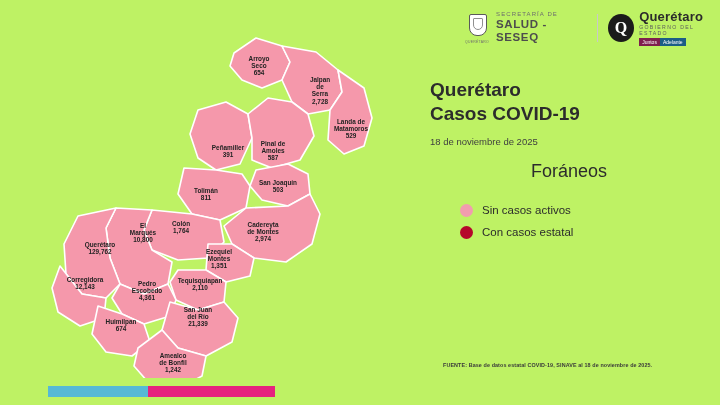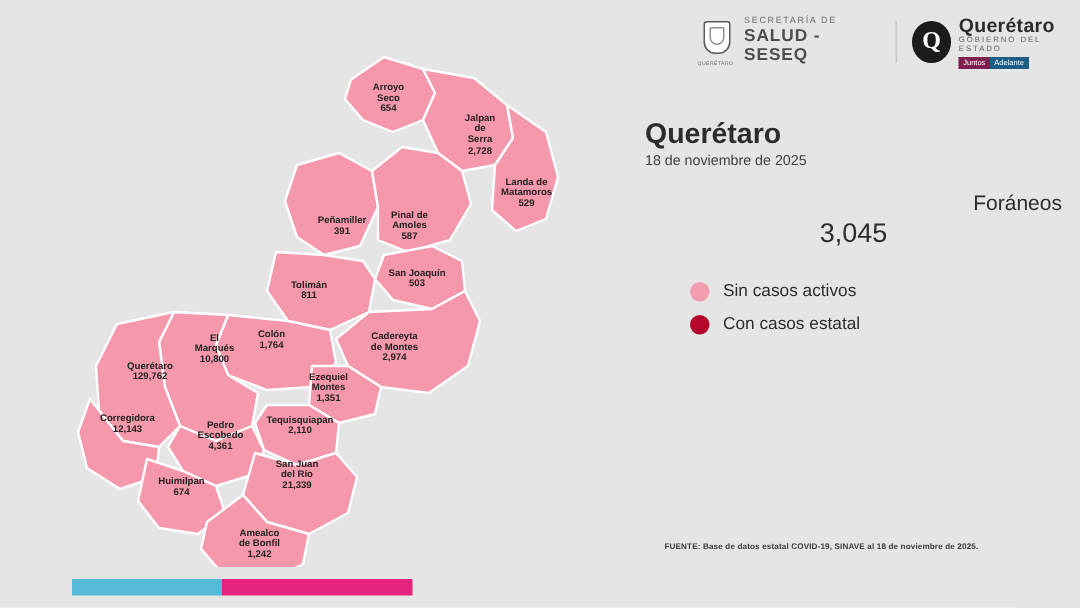--- a/index.html
+++ b/index.html
@@ -11,21 +11,21 @@
     height: 405px;
     background: #ffffff;
     font-family: "Liberation Sans", sans-serif;
     overflow: hidden;
     position: relative;
   }
   #page {
     position: relative;
     width: 720px;
     height: 405px;
-    background: #e5e5e5;
+    background: #bef264;
   }
 
   
   .logo-block {
     position: absolute;
     top: 10px;
     left: 462px;
     display: flex;
     align-items: center;
     gap: 10px;
@@ -145,36 +145,37 @@
     color: #2c2c2c;
     line-height: 1.25;
   }
   .title2 {
     font-size: 19px;
     font-weight: bold;
     color: #2c2c2c;
     line-height: 1.25;
   }
   .date {
+    margin-top: 10px;
     font-size: 9.5px;
     color: #3f3f3f;
   }
   .total {
     margin-top: 26px;
     font-size: 24px;
     font-weight: bold;
     color: #c51b5c;
     text-align: center;
     letter-spacing: .2px;
   }
   .foraneos-label {
     margin-top: 14px;
-    font-size: 14px;
-    color: #2c2c2c;
-    text-align: right;
+    font-size: 18px;
+    color: #2c2c2c;
+    text-align: center;
   }
   .foraneos-value {
     margin-top: 2px;
     font-size: 18px;
     color: #2c2c2c;
     text-align: center;
   }
   .legend {
     margin-top: 22px;
     padding-left: 30px;
@@ -361,23 +362,23 @@
       <div class="muni-label" style="left:101px;top:307px">Huimilpan
 674</div>
       <div class="muni-label" style="left:153px;top:345px">Amealco
 de Bonfil
 1,242</div>
     </div>
   </div>
 
   <div class="panel">
     <div class="title1">Querétaro</div>
+    <div class="title2">Casos COVID-19</div>
     <div class="date">18 de noviembre de 2025</div>
     <div class="foraneos-label">Foráneos</div>
-    <div class="foraneos-value">3,045</div>
 
     <div class="legend">
       <div class="legend-row">
         <span class="dot dot-pink"></span>
         <span class="legend-text">Sin casos activos</span>
       </div>
       <div class="legend-row">
         <span class="dot dot-red"></span>
         <span class="legend-text">Con casos estatal</span>
       </div>

